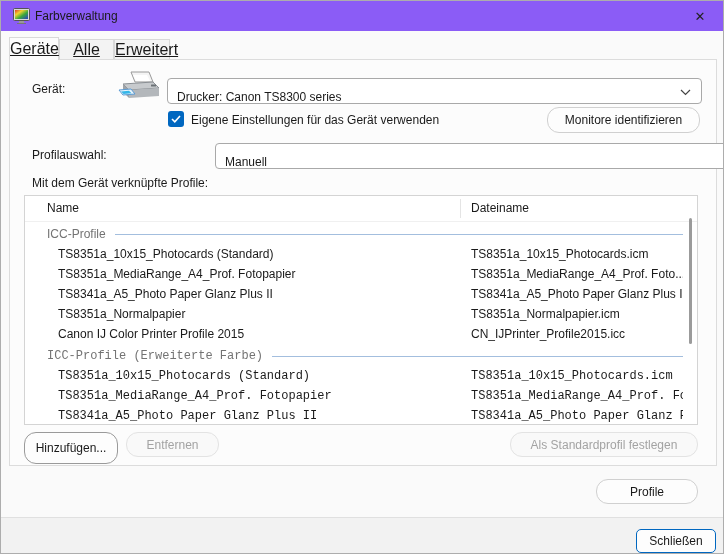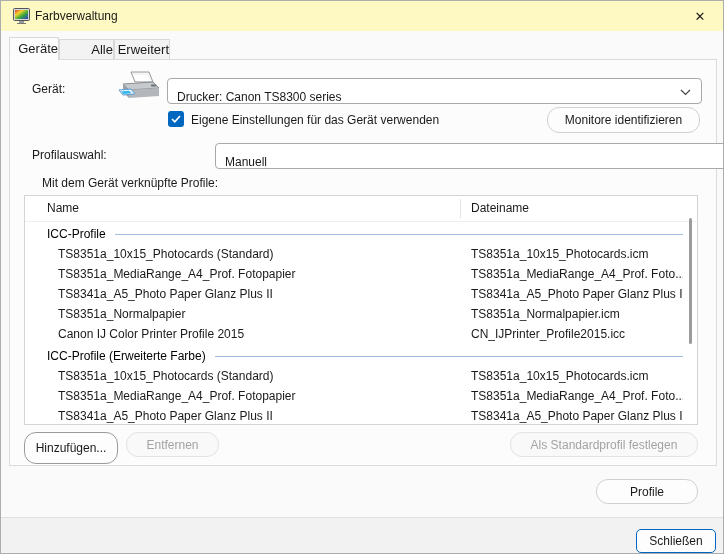--- a/index.html
+++ b/index.html
@@ -1,27 +1,27 @@
 <!DOCTYPE html>
 <html><head>
 <meta charset="utf-8">
 <style>
   * { margin:0; padding:0; box-sizing:border-box; }
   html,body { width:724px; height:554px; }
   body { font-family:"Liberation Sans","DejaVu Sans",sans-serif; font-size:12px; color:#1a1a1a; }
   .dialog { position:relative; width:724px; height:554px; background:#fafafa; border:1px solid #adadad; overflow:hidden; }
 
   
-  .titlebar { position:absolute; left:0; top:0; width:100%; height:30px; background:#fef9c3; }
+  .titlebar { position:absolute; left:0; top:0; width:100%; height:30px; background:#8b5cf6; }
   .app-icon { position:absolute; left:12px; top:7px; width:17px; height:16px; }
   .win-title { position:absolute; left:34px; top:0; line-height:30px; font-size:12px; }
   .close-btn { position:absolute; right:6px; top:0; width:34px; height:30px; display:flex; align-items:center; justify-content:center; font-size:13px; color:#222; cursor:default; }
 
   
-  .tab { position:absolute; text-align:right; font-size:13px; background:#f3f3f3; border:1px solid #d9d9d9; border-bottom:none; }
+  .tab { position:absolute; text-align:center; font-size:16px; background:#f3f3f3; border:1px solid #d9d9d9; border-bottom:none;text-decoration:underline; }
   .tab.active { left:8px; top:36px; width:50px; height:23px; line-height:22px; background:#fcfcfc; z-index:3; }
   .tab.t2 { left:58px; top:38px; width:55px; height:21px; line-height:20px; }
   .tab.t3 { left:113px; top:38px; width:56px; height:21px; line-height:20px; }
 
   
   .panel { position:absolute; left:8px; top:58px; width:708px; height:407px; background:#fcfcfc; border:1px solid #dcdcdc; z-index:1; }
   .lbl { position:absolute; white-space:nowrap; }
 
   .combo { position:absolute; left:157px; width:535px; height:26px; background:#fff; border:1px solid #a9a9a9; border-radius:4px; display:flex; align-items:center; padding:12px 26px 0 9px; }
   .combo .chev { position:absolute; right:10px; top:10px; }
@@ -38,26 +38,26 @@
   .btn-add { left:14px; top:372px; width:94px; height:32px; }
   .btn-remove { left:116px; top:372px; width:93px; height:25px; }
   .btn-default { left:500px; top:372px; width:188px; height:25px; }
 
   
   .list { position:absolute; left:14px; top:135px; width:674px; height:230px; background:#fff; border:1px solid #d4d4d4; overflow:hidden; }
   .list-header { position:relative; height:26px; border-bottom:1px solid #f0f0f0; }
   .list-header .hname { position:absolute; left:22px; line-height:25px; }
   .list-header .hfile { position:absolute; left:446px; line-height:25px; }
   .col-sep { position:absolute; left:435px; top:3px; width:1px; height:19px; background:#e4e4e4; }
-  .group-header { display:flex; align-items:center; height:20px; margin-top:2px; padding-left:22px; color:#000000; }
+  .group-header { display:flex; align-items:center; height:20px; margin-top:2px; padding-left:22px; color:#737373; }
   .group-header .hline { flex:1; height:1px; background:#a3bede; margin:0 14px 0 9px; }
   .lrow { position:relative; height:20px; line-height:20px; }
   .lrow .c1 { position:absolute; left:33px; width:404px; white-space:nowrap; overflow:hidden; }
   .lrow .c2 { position:absolute; left:446px; width:212px; white-space:nowrap; overflow:hidden; }
-  .g2 { margin-top:0; }
+  .g2 { margin-top:0;font-family:Liberation Mono, monospace; }
   .scroll-thumb { position:absolute; left:664px; top:22px; width:3px; height:126px; background:#9b9b9b; border-radius:2px; }
 
   
   .info-link { position:absolute; left:22px; top:484px; color:#0066CC; text-decoration:underline; }
   .btn-profile { left:595px; top:478px; width:102px; height:25px; position:absolute; }
 
   
   .footer { position:absolute; left:0; top:516px; width:100%; height:38px; background:#f2f2f2; border-top:1px solid #e0e0e0; }
   .btn-close { position:absolute; right:7px; top:11px; width:80px; height:24px; border:1px solid #0067C0; border-radius:5px; background:#fdfdfd; }
 </style>
@@ -123,21 +123,21 @@
     <button class="btn btn-identify">Monitore identifizieren</button>
 
     <span class="lbl" style="left:22px; top:88px;">Profilauswahl:</span>
     <div class="combo" style="top:83px;margin-left:48px;">
       <span>Manuell</span>
       <svg class="chev" width="11" height="7" viewBox="0 0 11 7">
         <path d="M1 1 L5.5 5.5 L10 1" fill="none" stroke="#444" stroke-width="1.2"></path>
       </svg>
     </div>
 
-    <span class="lbl" style="left:32px; top:116px;">Mit dem Gerät verknüpfte Profile:</span>
+    <span class="lbl" style="left:22px; top:116px;">Mit dem Gerät verknüpfte Profile:</span>
 
     <div class="list">
       <div class="list-header">
         <span class="hname">Name</span>
         <span class="hfile">Dateiname</span>
         <div class="col-sep"></div>
       </div>
 
       <div class="group">
         <div class="group-header">

